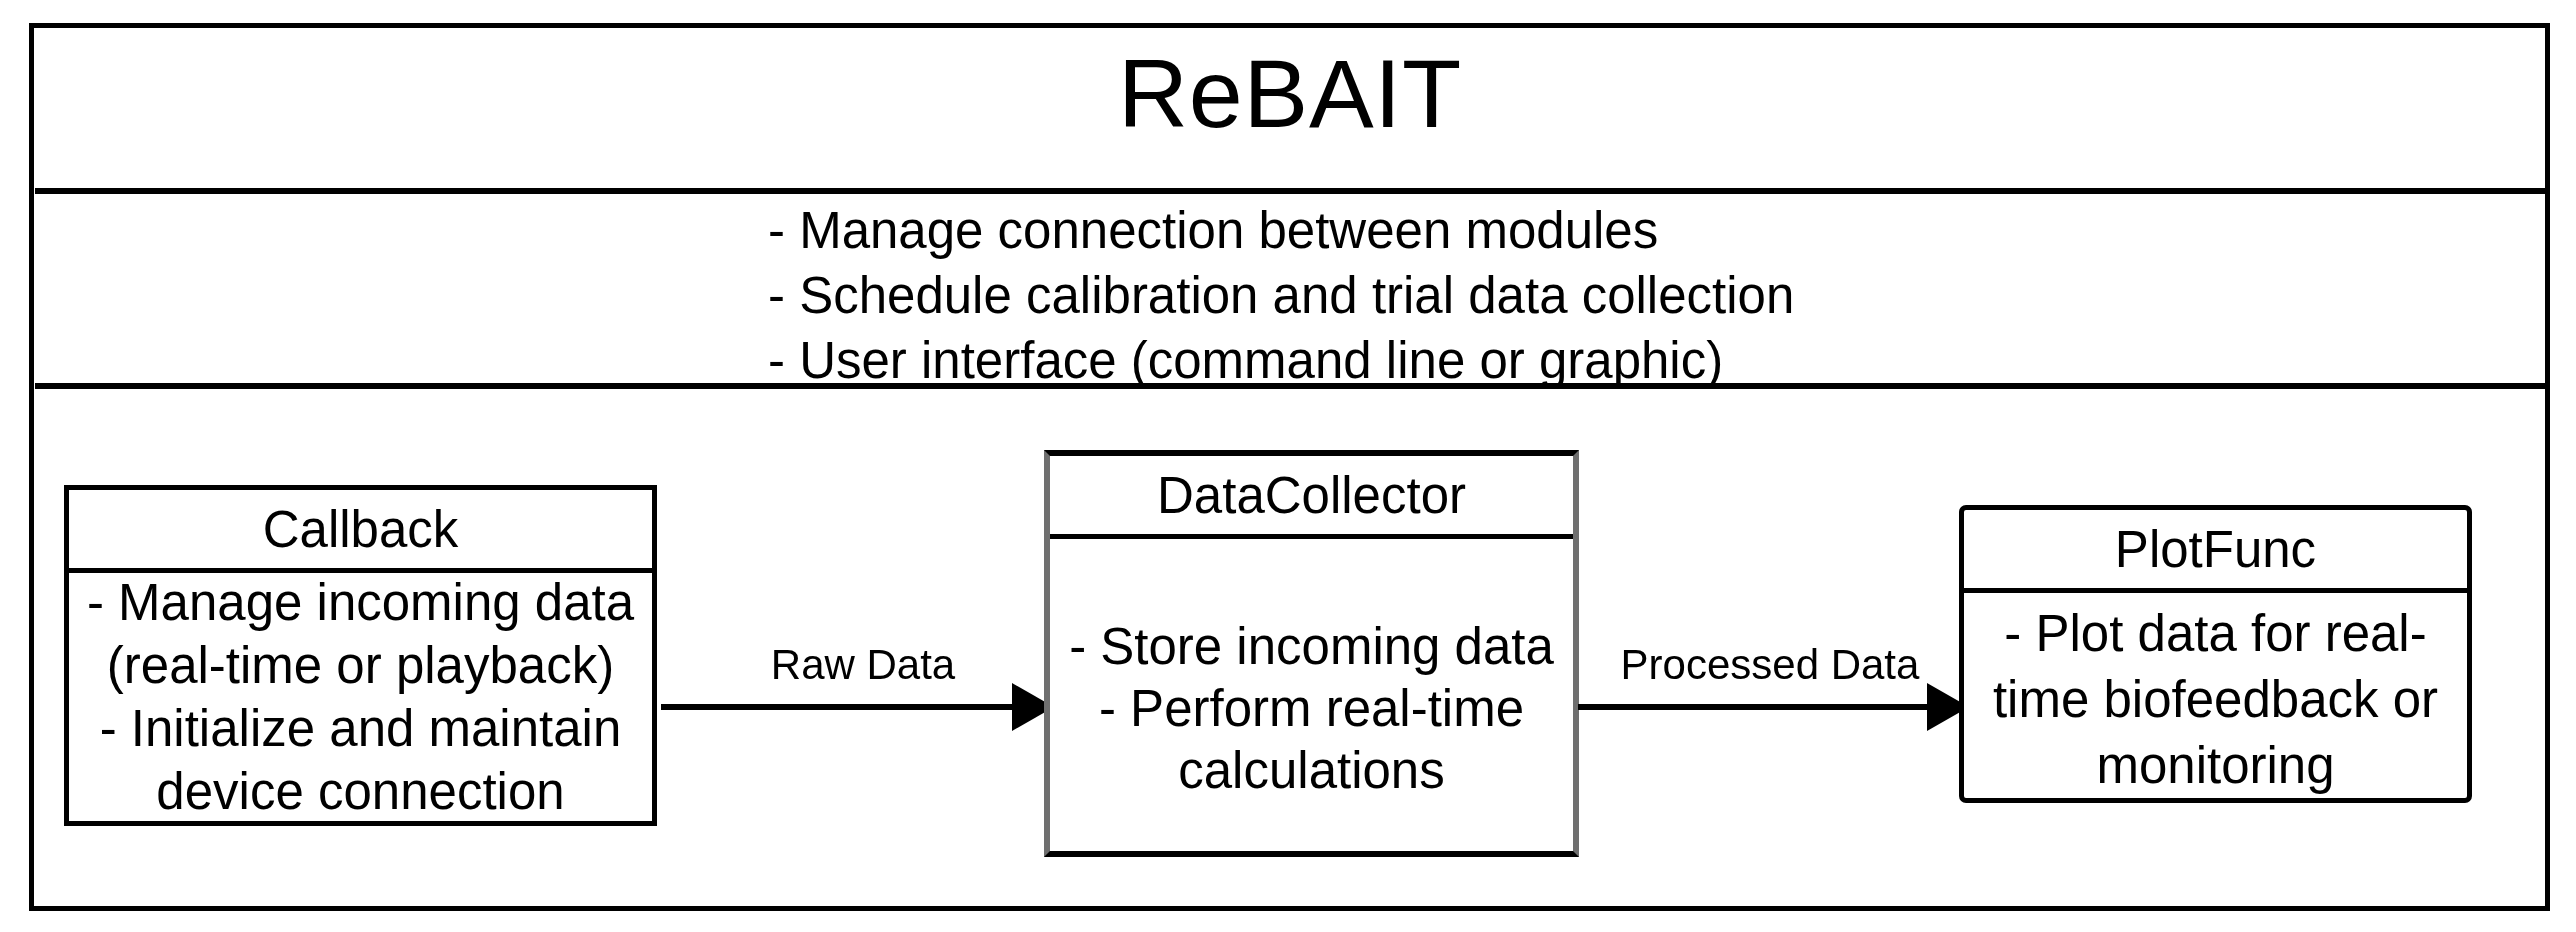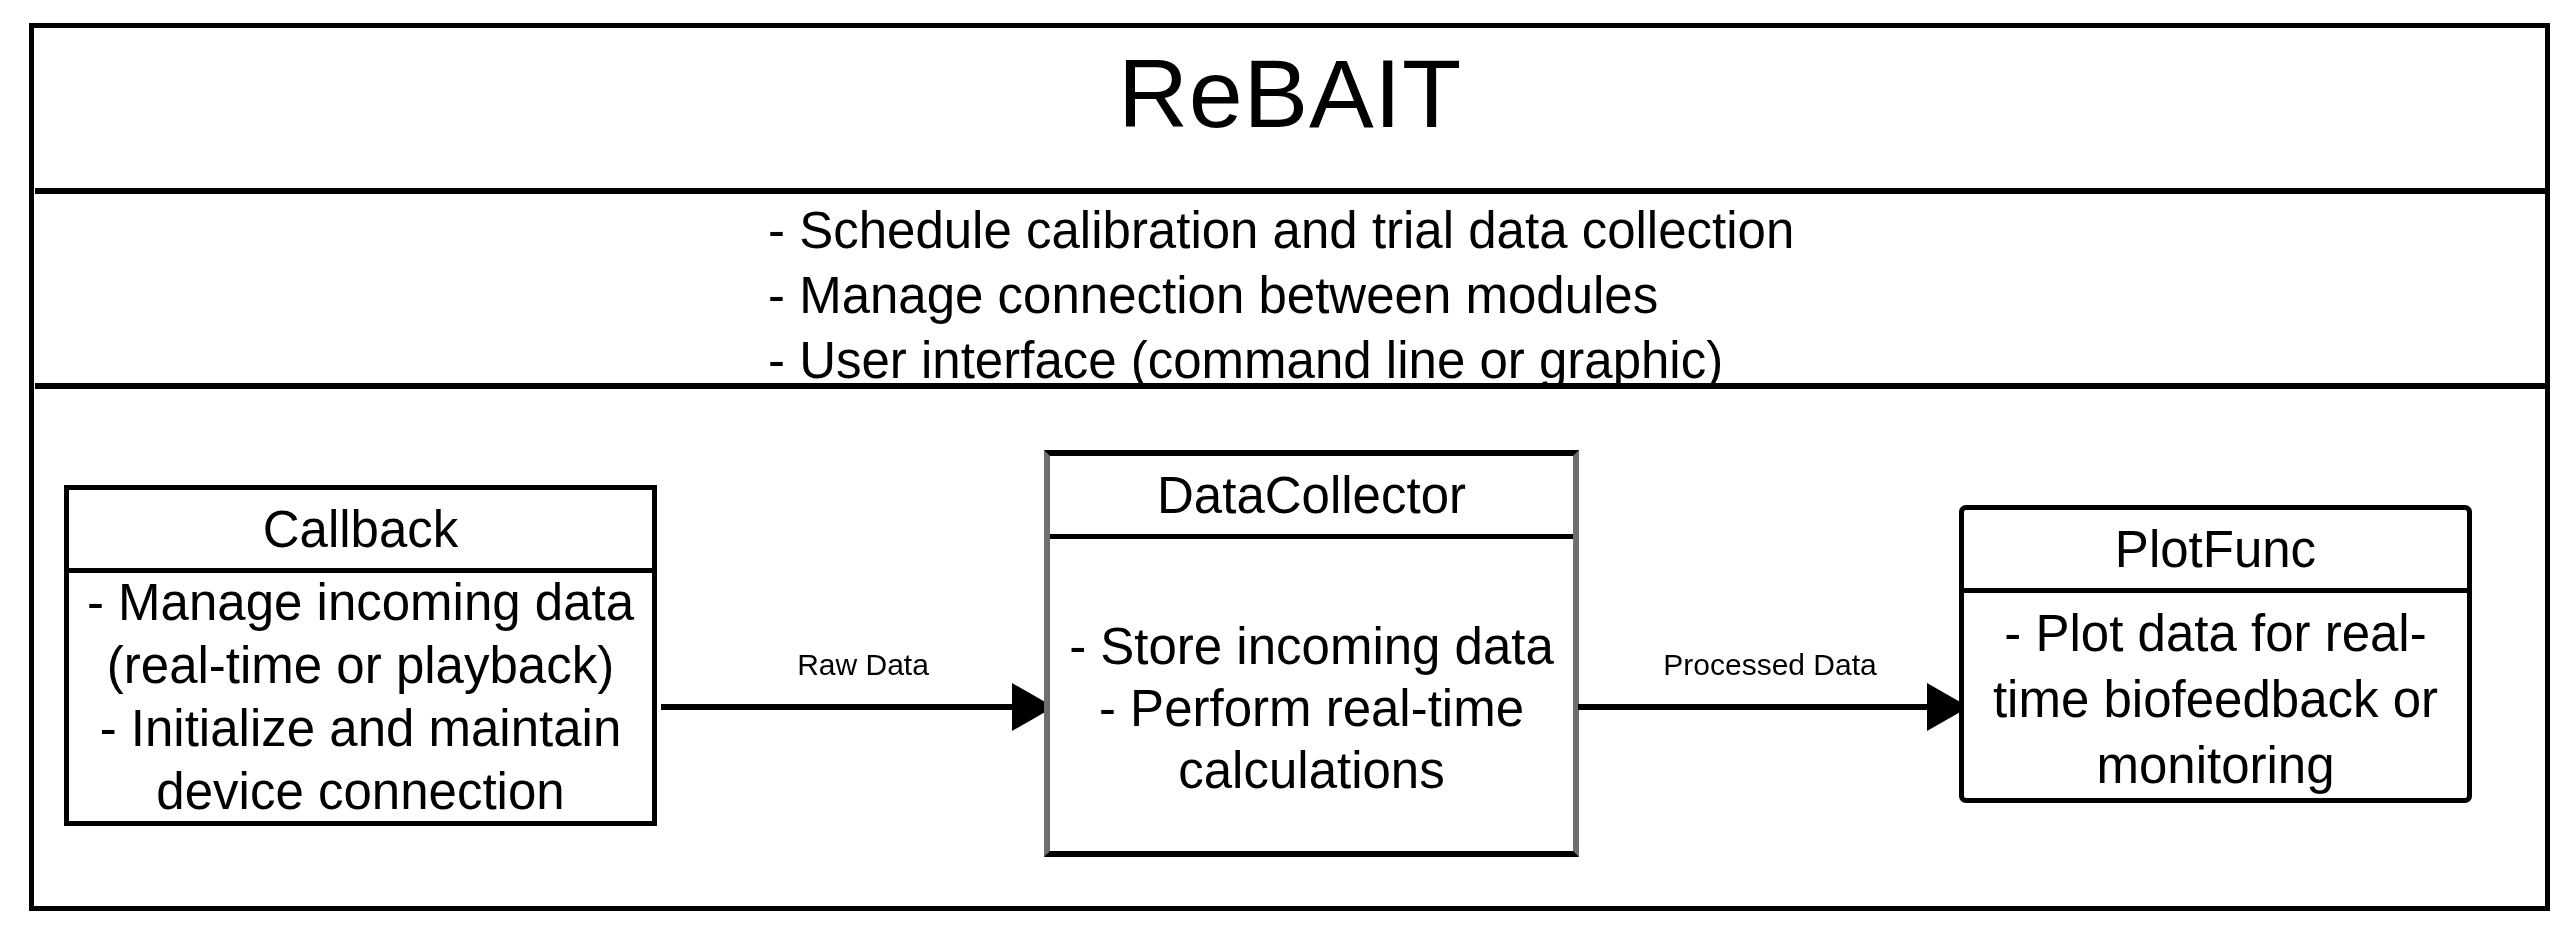--- a/index.html
+++ b/index.html
@@ -106,42 +106,42 @@
     border-left: 42px solid #000;
   }
   #arrow-raw-line  { left: 661px;  top: 704px; width: 356px; }
   #arrow-raw-head  { left: 1012px; top: 683px; }
   #arrow-proc-line { left: 1578px; top: 704px; width: 354px; }
   #arrow-proc-head { left: 1927px; top: 683px; }
 
   .arrow-label {
     position: absolute;
     top: 640px;
-    font-size: 30px;
+    font-size: 42px;
     line-height: 49px;
     text-align: center;
     white-space: nowrap;
   }
   #label-raw  { left: 668px;  width: 390px; }
   #label-proc { left: 1568px; width: 404px; }
 </style>
 </head>
 <body>
 
 <div class="abs frame"></div>
 <div class="abs hdivider" id="divider-title"></div>
 <div class="abs hdivider" id="divider-resp"></div>
 
 <div class="abs title-band">
   <span>ReBAIT</span>
 </div>
 
 <div class="abs resp-band">
+  <div>- Manage connection between modules</div>
   <div>- Schedule calibration and trial data collection</div>
-  <div>- Manage connection between modules</div>
   <div>- User interface (command line or graphic)</div>
 </div>
 
 <div class="module-box" id="box-callback">
   <div class="module-title">Callback</div>
   <div class="module-body">
     <div>- Manage incoming data</div>
     <div>(real-time or playback)</div>
     <div>- Initialize and maintain</div>
     <div>device connection</div>

